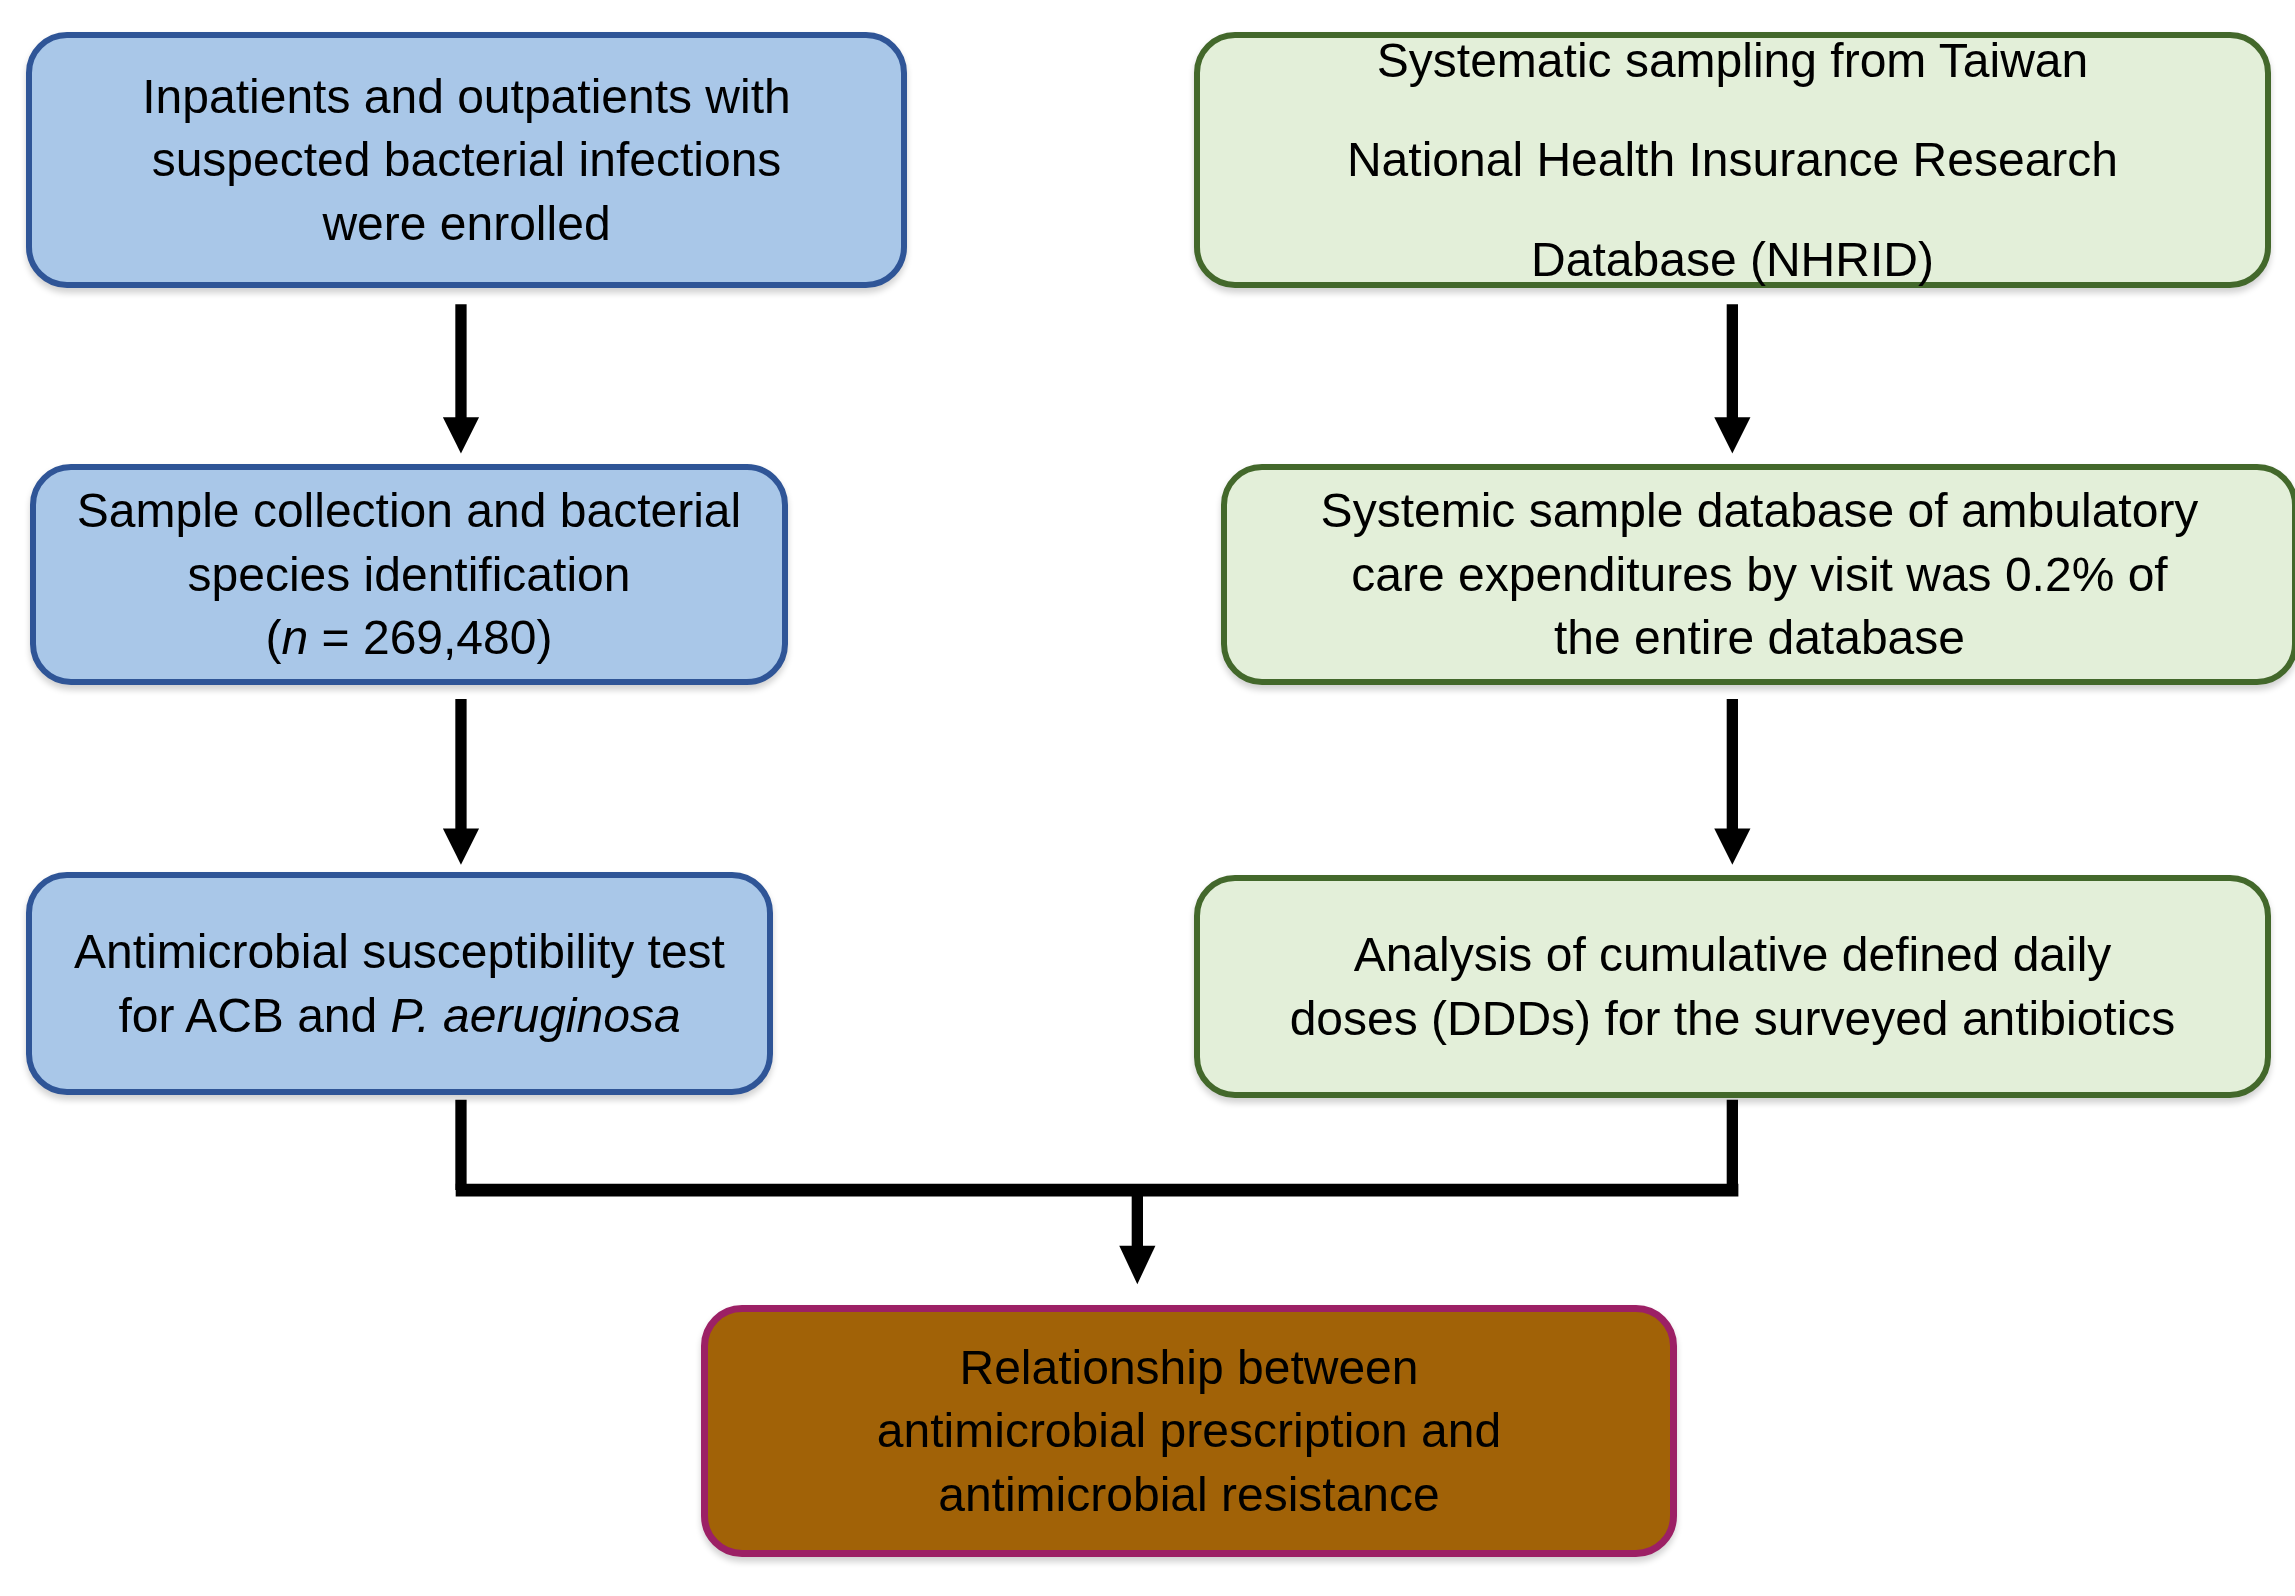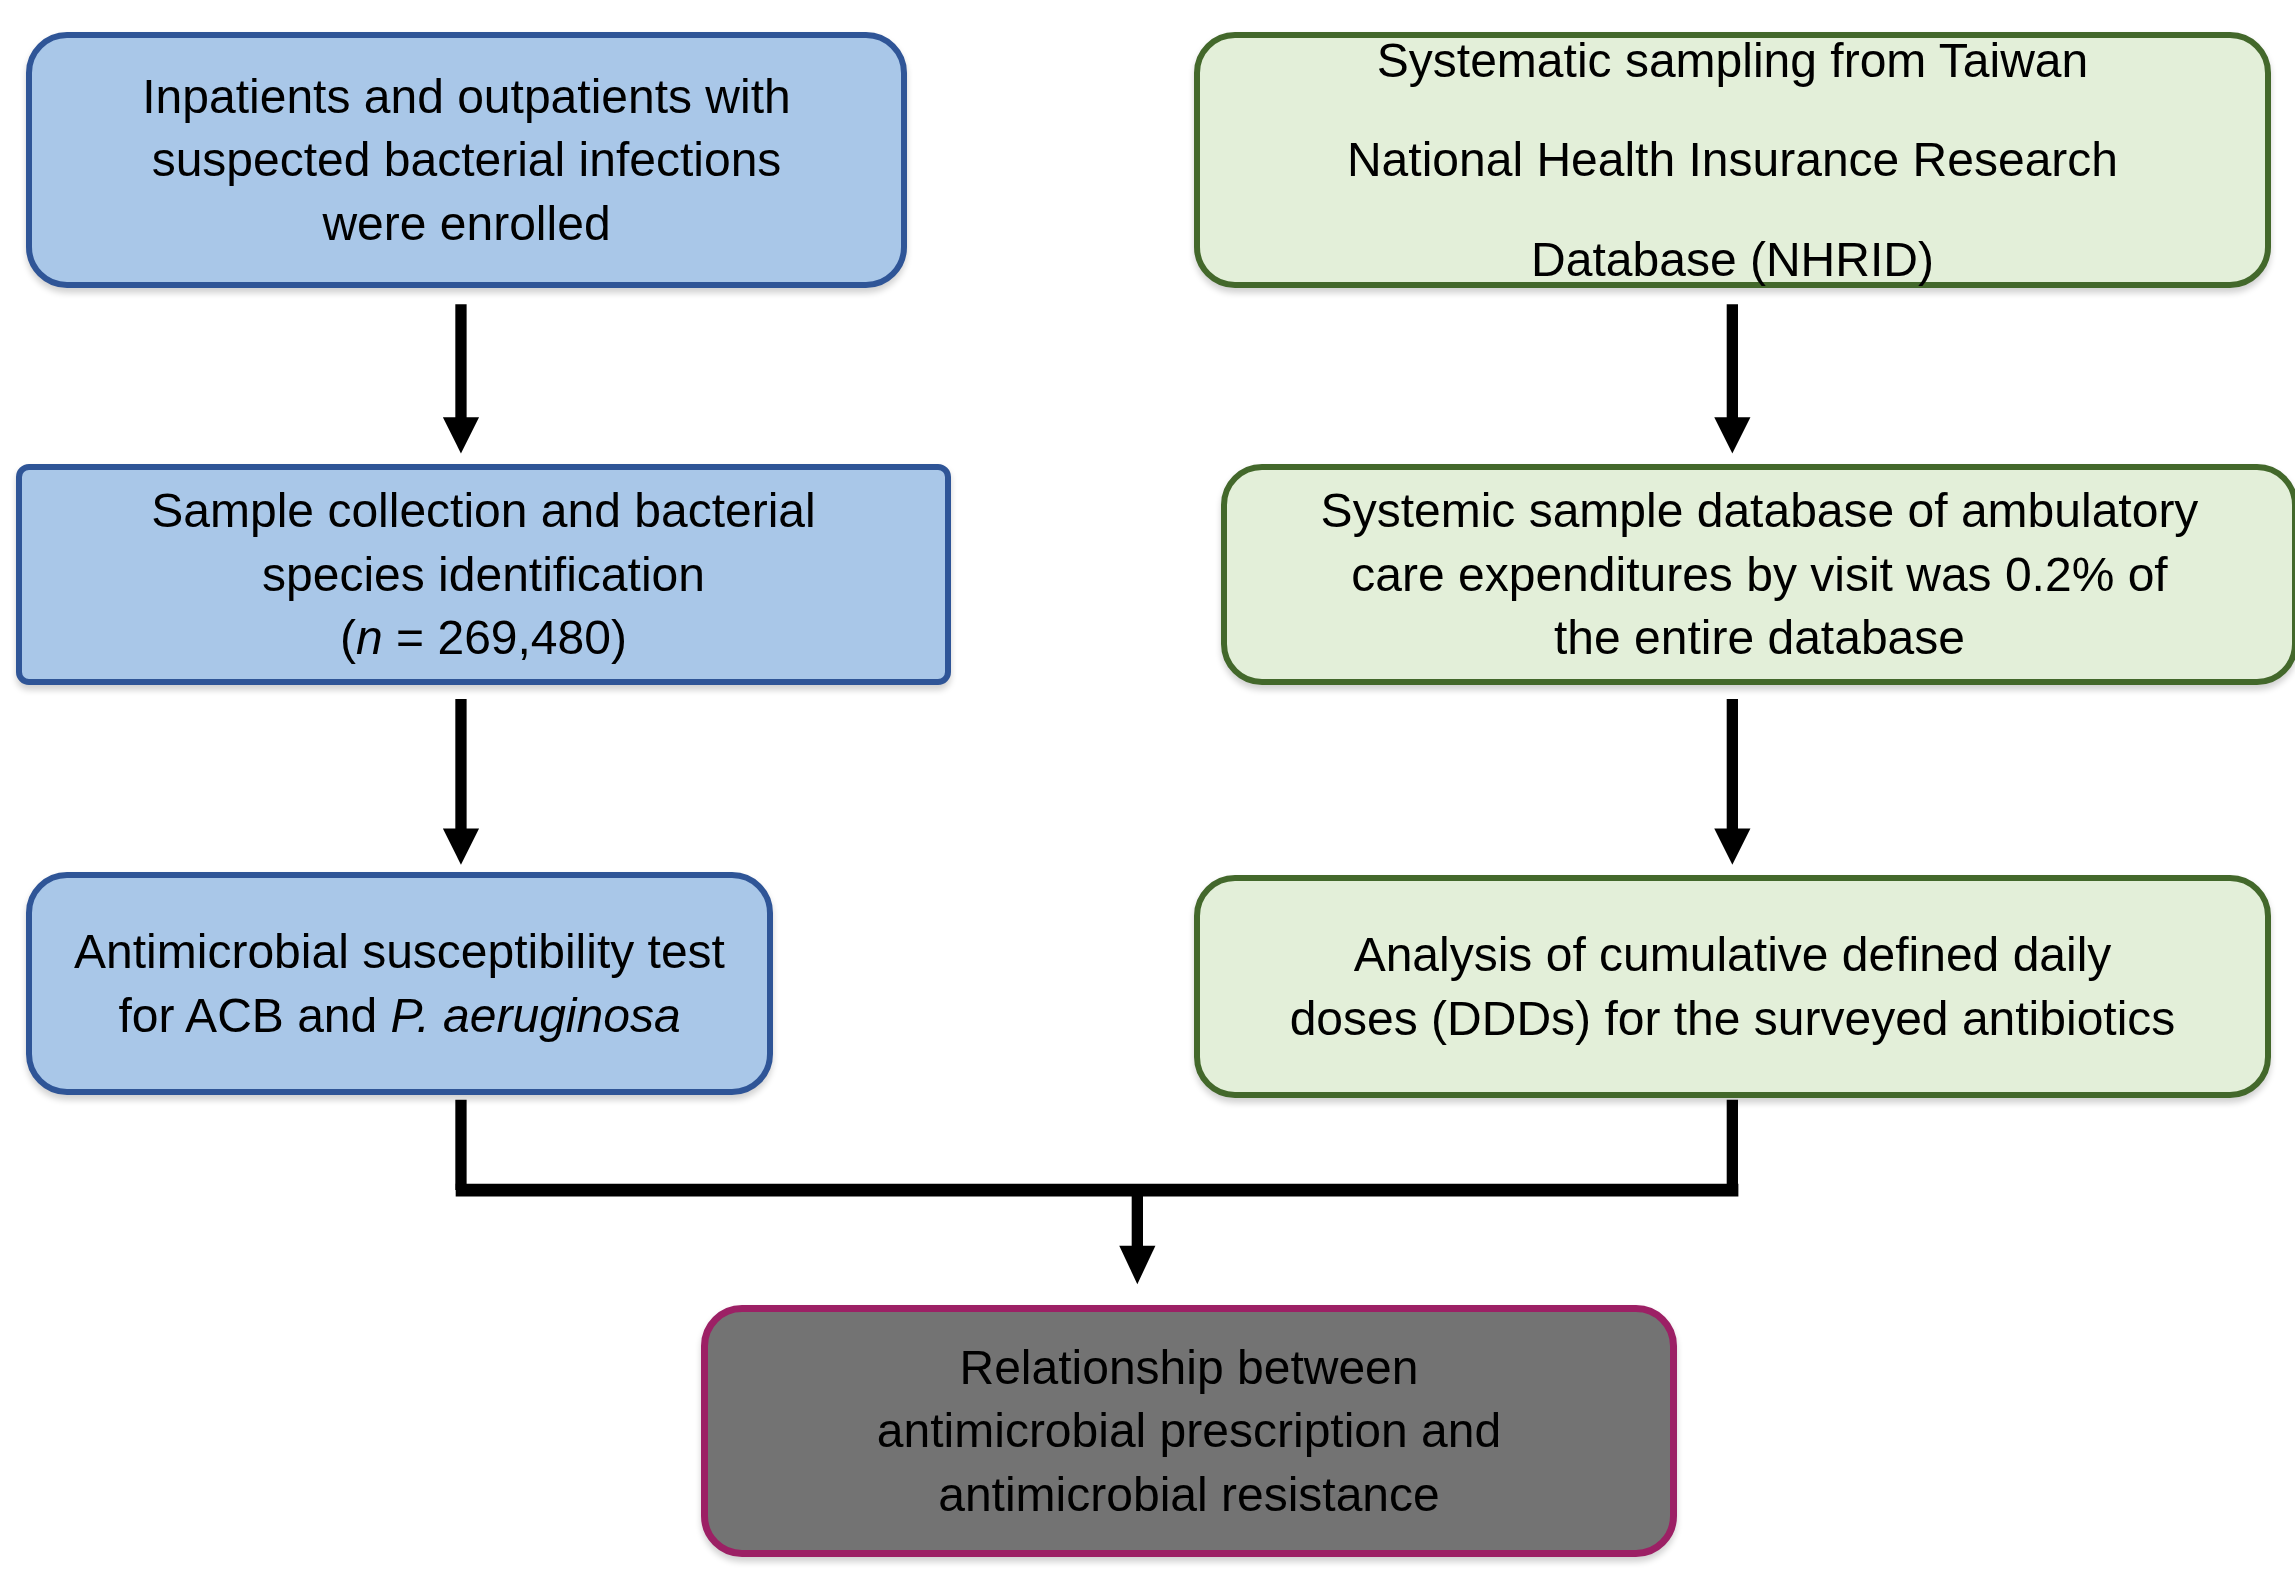--- a/index.html
+++ b/index.html
@@ -27,26 +27,26 @@
     text-align: center;
     box-sizing: border-box;
     border-radius: 41px;
     font-size: 48px;
     line-height: 1.32;
     box-shadow: 0 4.5px 6px rgba(0,0,0,0.18);
   }
   .box .line { white-space: nowrap; }
   .blue  { background: #a9c7e8; border: 6.8px solid #2f5597; }
   .green { background: #e3efd9; border: 6.8px solid #43682b; }
-  .pink  { background: #737373; border: 7.5px solid #9c2065; }
+  .pink  { background: #a16207; border: 7.5px solid #9c2065; }
   .italic { font-style: italic; }
 
   #box-left-1  { left: 26px;   top: 32px;   width: 881px; height: 256px; }
   #box-right-1 { left: 1194px; top: 32px;   width: 1077px; height: 256px; gap: 36px; }
-  #box-left-2  { left: 16px;   top: 464px;  width: 935px; height: 221px; border-radius: 13px; }
+  #box-left-2  { left: 30px;   top: 464px;  width: 758px; height: 221px; }
   #box-right-2 { left: 1194px; top: 464px;  width: 1077px; height: 221px; margin-left: 27px; }
   #box-left-3  { left: 26px;   top: 872px; width: 747px; height: 223px; }
   #box-right-3 { left: 1194px; top: 875px; width: 1077px; height: 223px; }
   #box-bottom  { left: 701px;  top: 1305px; width: 976px; height: 252px; }
 </style>
 </head>
 <body>
 
 <div class="canvas">
 

